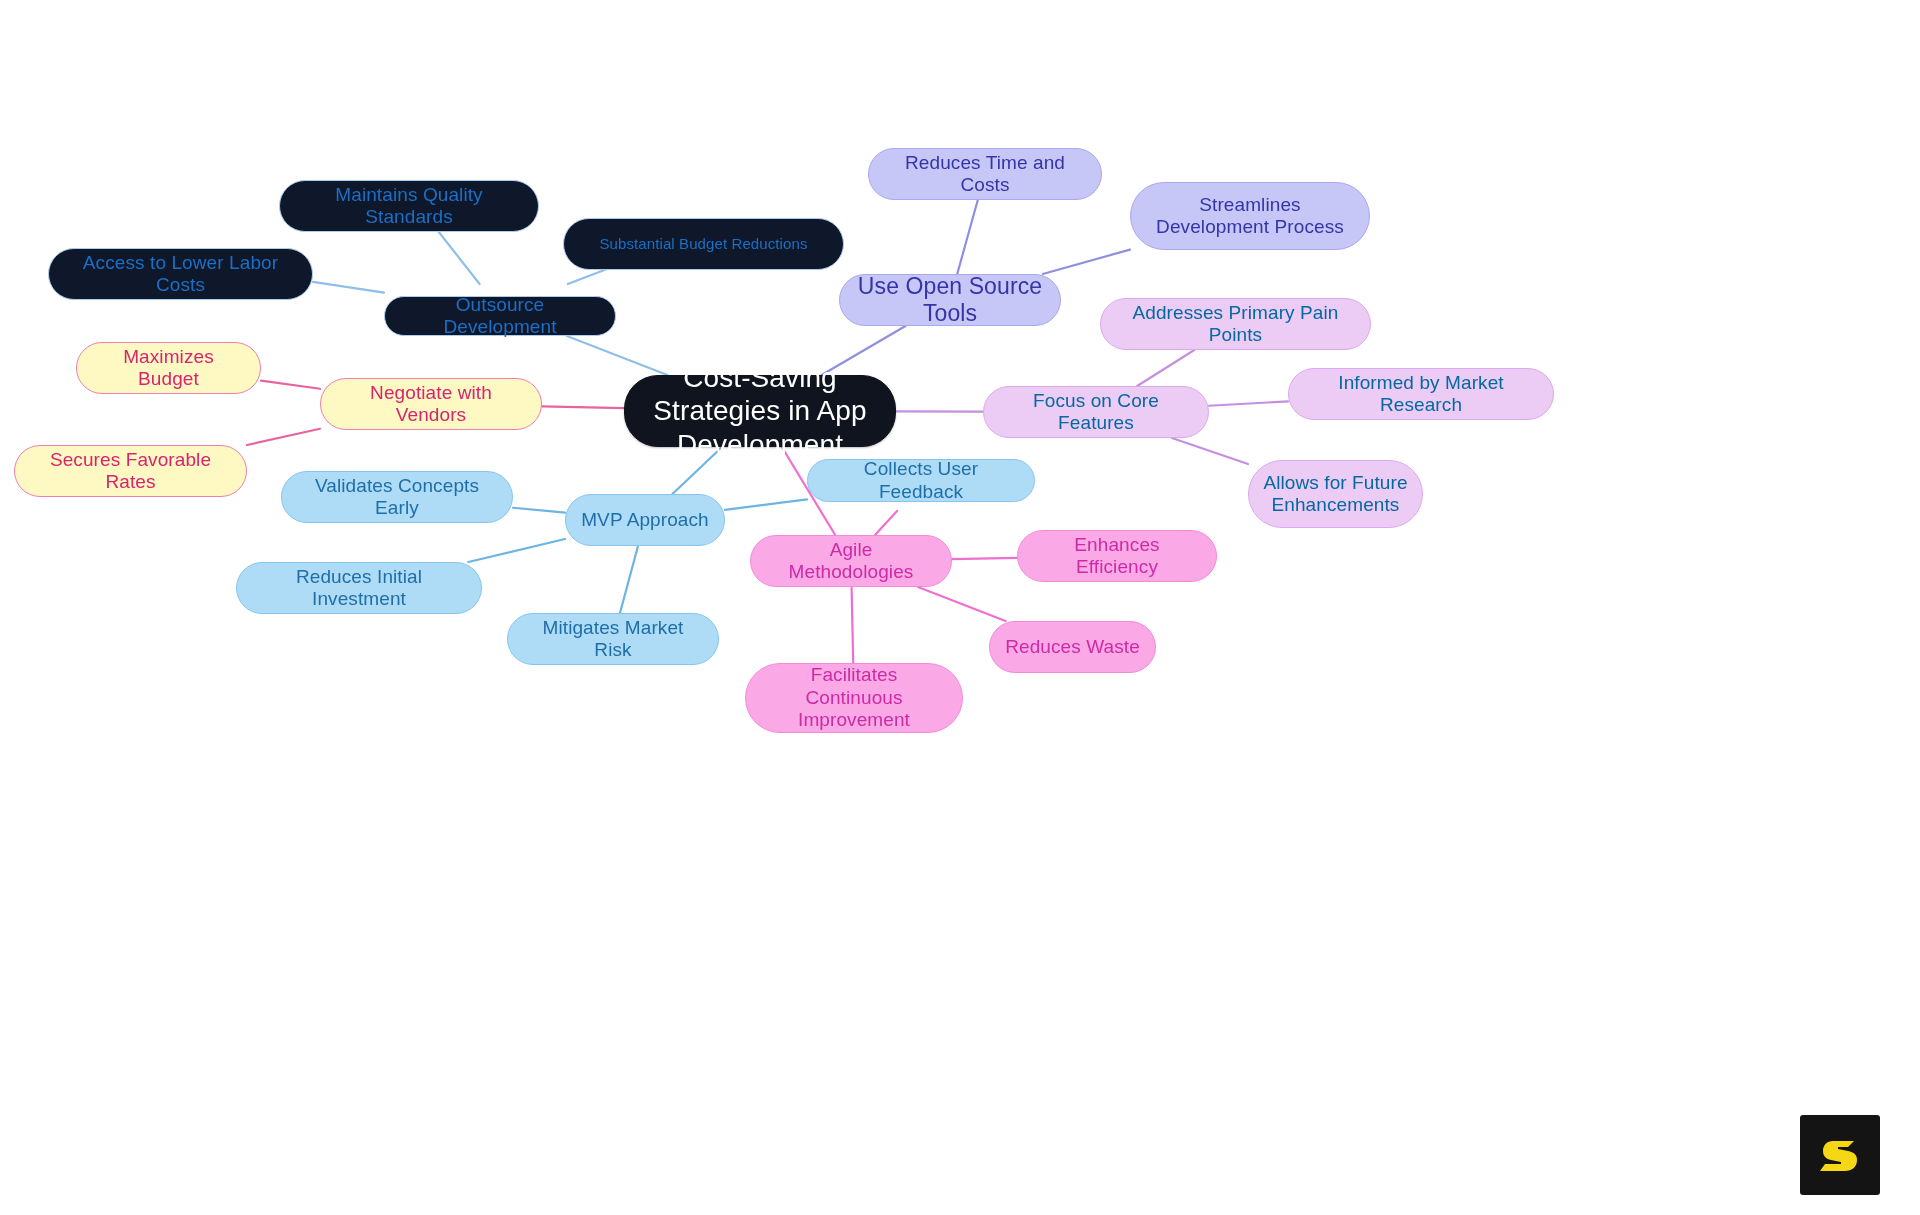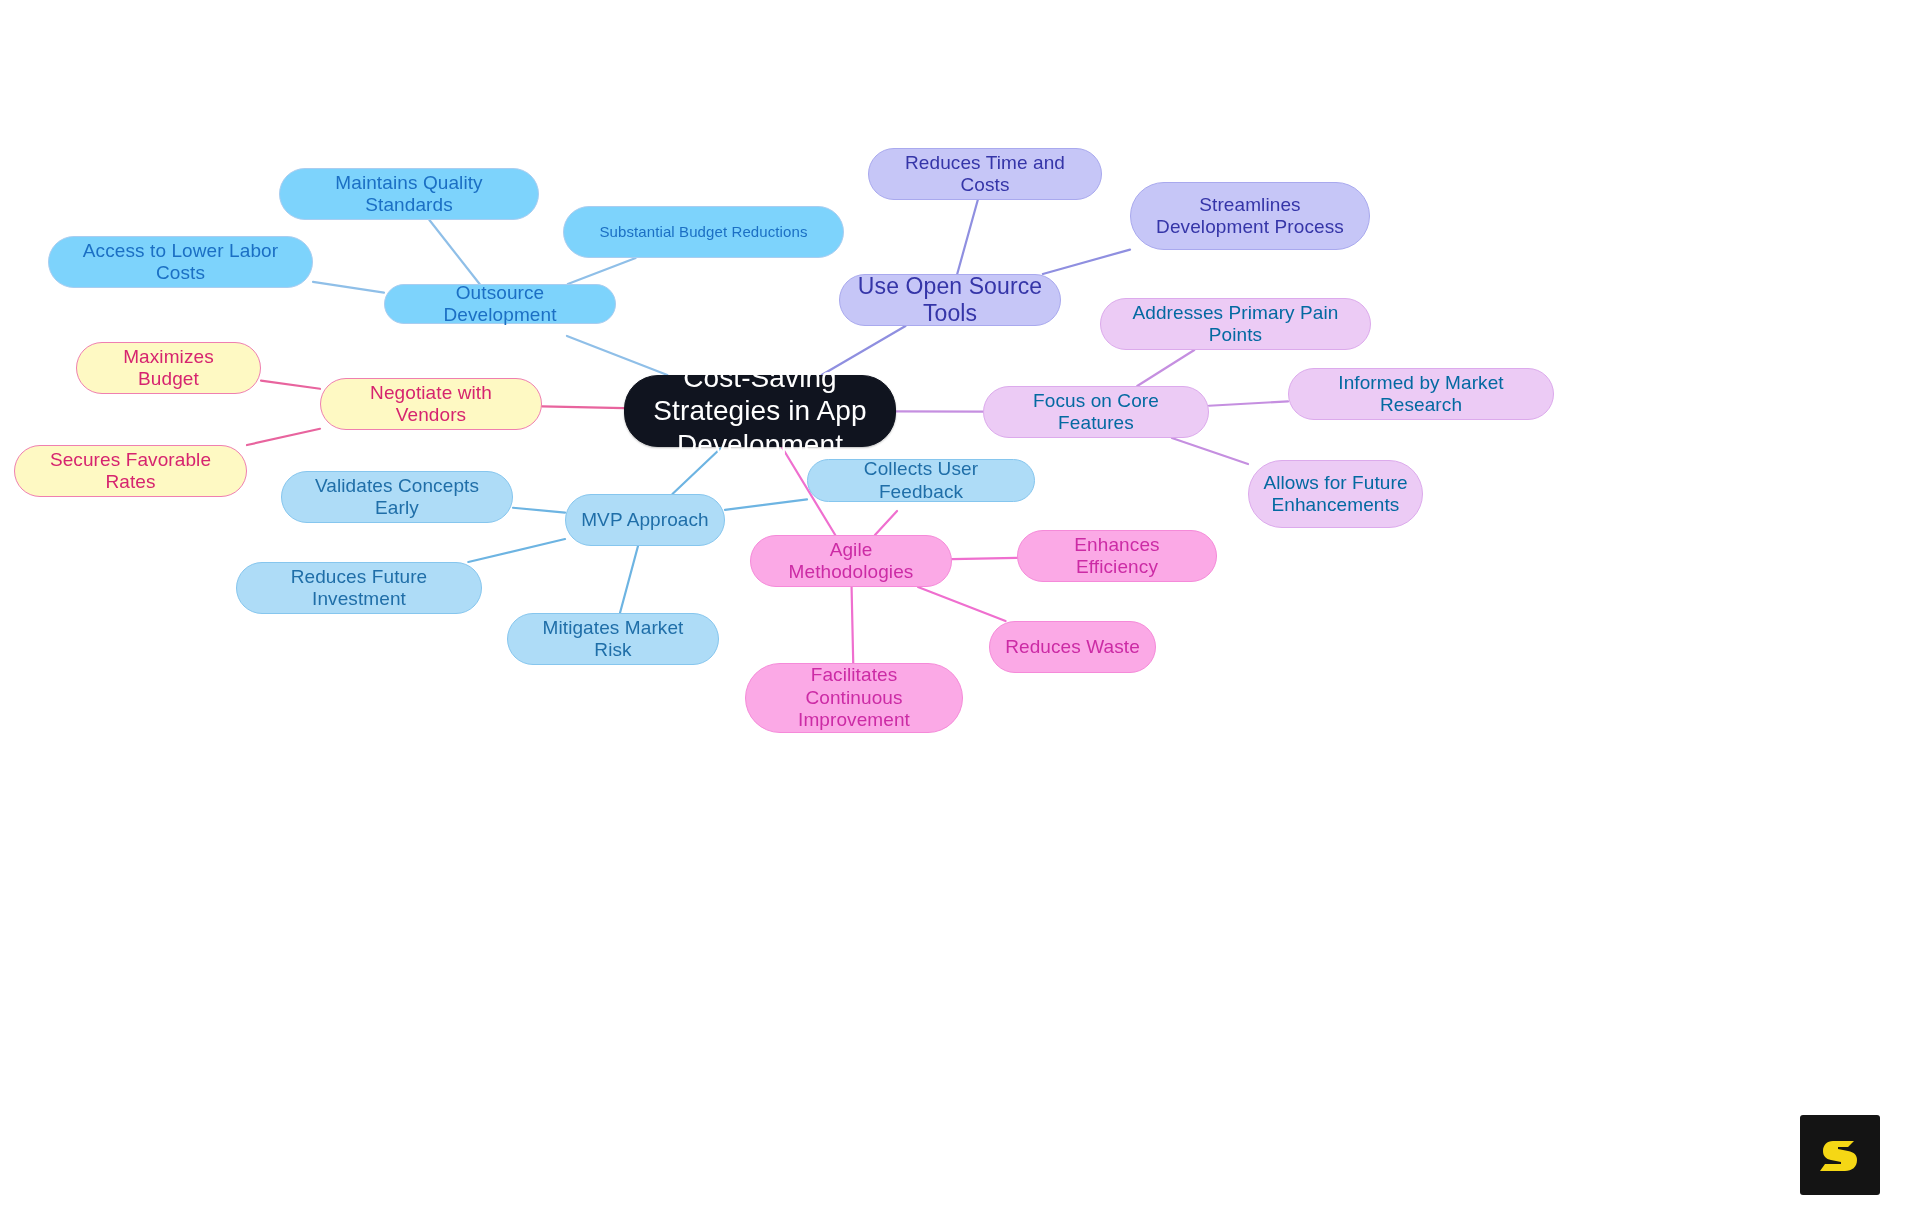--- a/index.html
+++ b/index.html
@@ -39,21 +39,21 @@
   }
   .node.root {
     background: #10141f;
     border-color: #10141f;
     color: #ffffff;
     font-size: 21px;
     border-radius: 34px;
     box-shadow: 0 1px 2px rgba(0,0,0,0.25);
   }
   
-  .pal-skyblue   { background: #7dd3fc; border-color: #a9cdf0; color: #1b6fc4; }
+  .pal-skyblue   { background: #0f172a; border-color: #a9cdf0; color: #1b6fc4; margin-top: 12px; }
   .pal-blue      { background: #aedcf7; border-color: #86c6ee; color: #1f6ea8; }
   .pal-rose      { background: #fef9c3; border-color: #ef7fb0; color: #d6246f; }
   .pal-magenta   { background: #fba9e6; border-color: #f58ad9; color: #cc2ba5; }
   .pal-indigo    { background: #c6c6f7; border-color: #a9a9ee; color: #3535a8; }
   .pal-violet    { background: #eccbf5; border-color: #dcaaec; color: #0369a1; }
 
   .node-label { display: block; }
 
   #logo {
     position: absolute;
@@ -109,21 +109,21 @@
       <div class="node pal-rose" style="left: 14px; top: 445px; width: 233px; height: 52px; font-size: 19px;"><span class="node-label">Secures Favorable Rates</span></div>
       <div class="node pal-indigo" style="left: 839px; top: 274px; width: 222px; height: 52px; font-size: 23px;"><span class="node-label">Use Open Source Tools</span></div>
       <div class="node pal-indigo" style="left: 868px; top: 148px; width: 234px; height: 52px; font-size: 19px;"><span class="node-label">Reduces Time and Costs</span></div>
       <div class="node pal-indigo" style="left: 1130px; top: 182px; width: 240px; height: 68px; font-size: 19px;"><span class="node-label">Streamlines Development Process</span></div>
       <div class="node pal-violet" style="left: 983px; top: 386px; width: 226px; height: 52px; font-size: 19px;"><span class="node-label">Focus on Core Features</span></div>
       <div class="node pal-violet" style="left: 1100px; top: 298px; width: 271px; height: 52px; font-size: 19px;"><span class="node-label">Addresses Primary Pain Points</span></div>
       <div class="node pal-violet" style="left: 1288px; top: 368px; width: 266px; height: 52px; font-size: 19px;"><span class="node-label">Informed by Market Research</span></div>
       <div class="node pal-violet" style="left: 1248px; top: 460px; width: 175px; height: 68px; font-size: 19px;"><span class="node-label">Allows for Future Enhancements</span></div>
       <div class="node pal-blue" style="left: 565px; top: 494px; width: 160px; height: 52px; font-size: 19px;"><span class="node-label">MVP Approach</span></div>
       <div class="node pal-blue" style="left: 281px; top: 471px; width: 232px; height: 52px; font-size: 19px;"><span class="node-label">Validates Concepts Early</span></div>
-      <div class="node pal-blue" style="left: 236px; top: 562px; width: 246px; height: 52px; font-size: 19px;"><span class="node-label">Reduces Future Investment</span></div>
+      <div class="node pal-blue" style="left: 236px; top: 562px; width: 246px; height: 52px; font-size: 19px;"><span class="node-label">Reduces Initial Investment</span></div>
       <div class="node pal-blue" style="left: 507px; top: 613px; width: 212px; height: 52px; font-size: 19px;"><span class="node-label">Mitigates Market Risk</span></div>
       <div class="node pal-blue" style="left: 807px; top: 459px; width: 228px; height: 43px; font-size: 19px;"><span class="node-label">Collects User Feedback</span></div>
       <div class="node pal-magenta" style="left: 750px; top: 535px; width: 202px; height: 52px; font-size: 19px;"><span class="node-label">Agile Methodologies</span></div>
       <div class="node pal-magenta" style="left: 1017px; top: 530px; width: 200px; height: 52px; font-size: 19px;"><span class="node-label">Enhances Efficiency</span></div>
       <div class="node pal-magenta" style="left: 989px; top: 621px; width: 167px; height: 52px; font-size: 19px;"><span class="node-label">Reduces Waste</span></div>
       <div class="node pal-magenta" style="left: 745px; top: 663px; width: 218px; height: 70px; font-size: 19px;"><span class="node-label">Facilitates Continuous Improvement</span></div>
     </div>
 
   <div id="logo">
     <svg width="48" height="48" viewBox="0 0 48 48">

